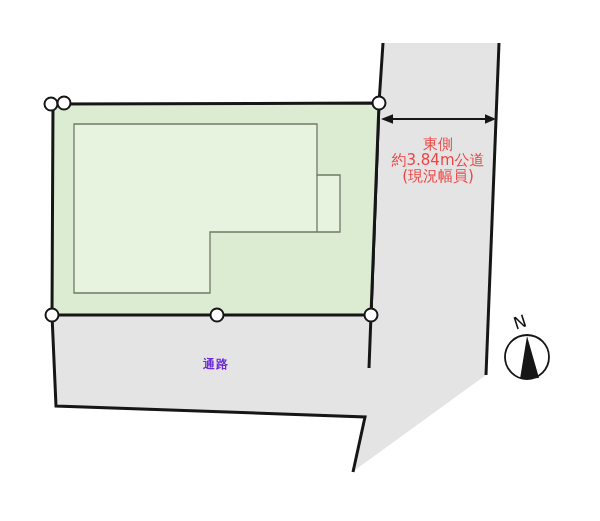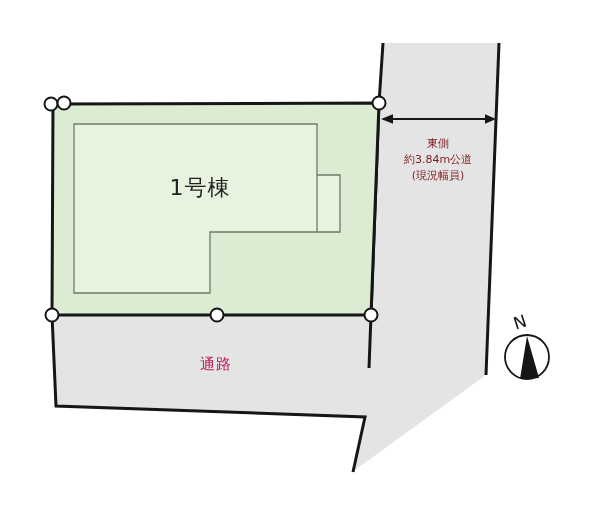--- a/index.html
+++ b/index.html
@@ -33,22 +33,22 @@
   .arrow-line{stroke:var(--color-line);stroke-width:1.8;}
   .arrow-head{fill:var(--color-line);}
   .vertex{fill:#ffffff;stroke:var(--color-line);stroke-width:2;}
   .compass-circle{fill:#ffffff;stroke:var(--color-line);stroke-width:1.8;}
   .compass-needle{fill:var(--color-line);}
 
   
   .txt{position:absolute;color:var(--color-text);white-space:nowrap;}
   .center{transform:translate(-50%,-50%);}
   .building-label{left:200px;top:188px;font-size:22px;letter-spacing:1px;}
-  .road-label{left:438px;top:160px;font-size:11px;line-height:16px;text-align:center;color:#7f1d1d;}
-  .passage-label{left:216px;top:364px;font-size:15px;letter-spacing:1px;color:#be185d;}
+  .road-label{left:438px;top:160px;font-size:15px;line-height:16px;text-align:center;color:#ef4444;}
+  .passage-label{left:216px;top:364px;font-size:12px;letter-spacing:1px;color:#6d28d9;font-weight:bold;}
   .note-label{left:51px;top:416px;font-size:18px;letter-spacing:0.5px;}
   .north-label{left:520px;top:322px;font-size:17px;transform:translate(-50%,-50%) rotate(-18deg);color:#111;}
 </style>
 </head>
 <body>
 
 <div class="canvas">
 
   <svg width="600" height="521" viewBox="0 0 600 521">
 
@@ -77,21 +77,20 @@
     <circle class="vertex" cx="52" cy="315" r="6.5"></circle>
     <circle class="vertex" cx="217" cy="315" r="6.5"></circle>
     <circle class="vertex" cx="371" cy="315" r="6.5"></circle>
 
     <g>
       <circle class="compass-circle" cx="527" cy="357" r="22"></circle>
       <polygon class="compass-needle" points="527,336 539,378 520,379"></polygon>
     </g>
   </svg>
 
-  <div class="txt center building-label">1号棟</div>
 
   <div class="txt center road-label">
     <div>東側</div>
     <div>約3.84m公道</div>
     <div>(現況幅員)</div>
   </div>
 
   <div class="txt center passage-label">通路</div>
 
 

